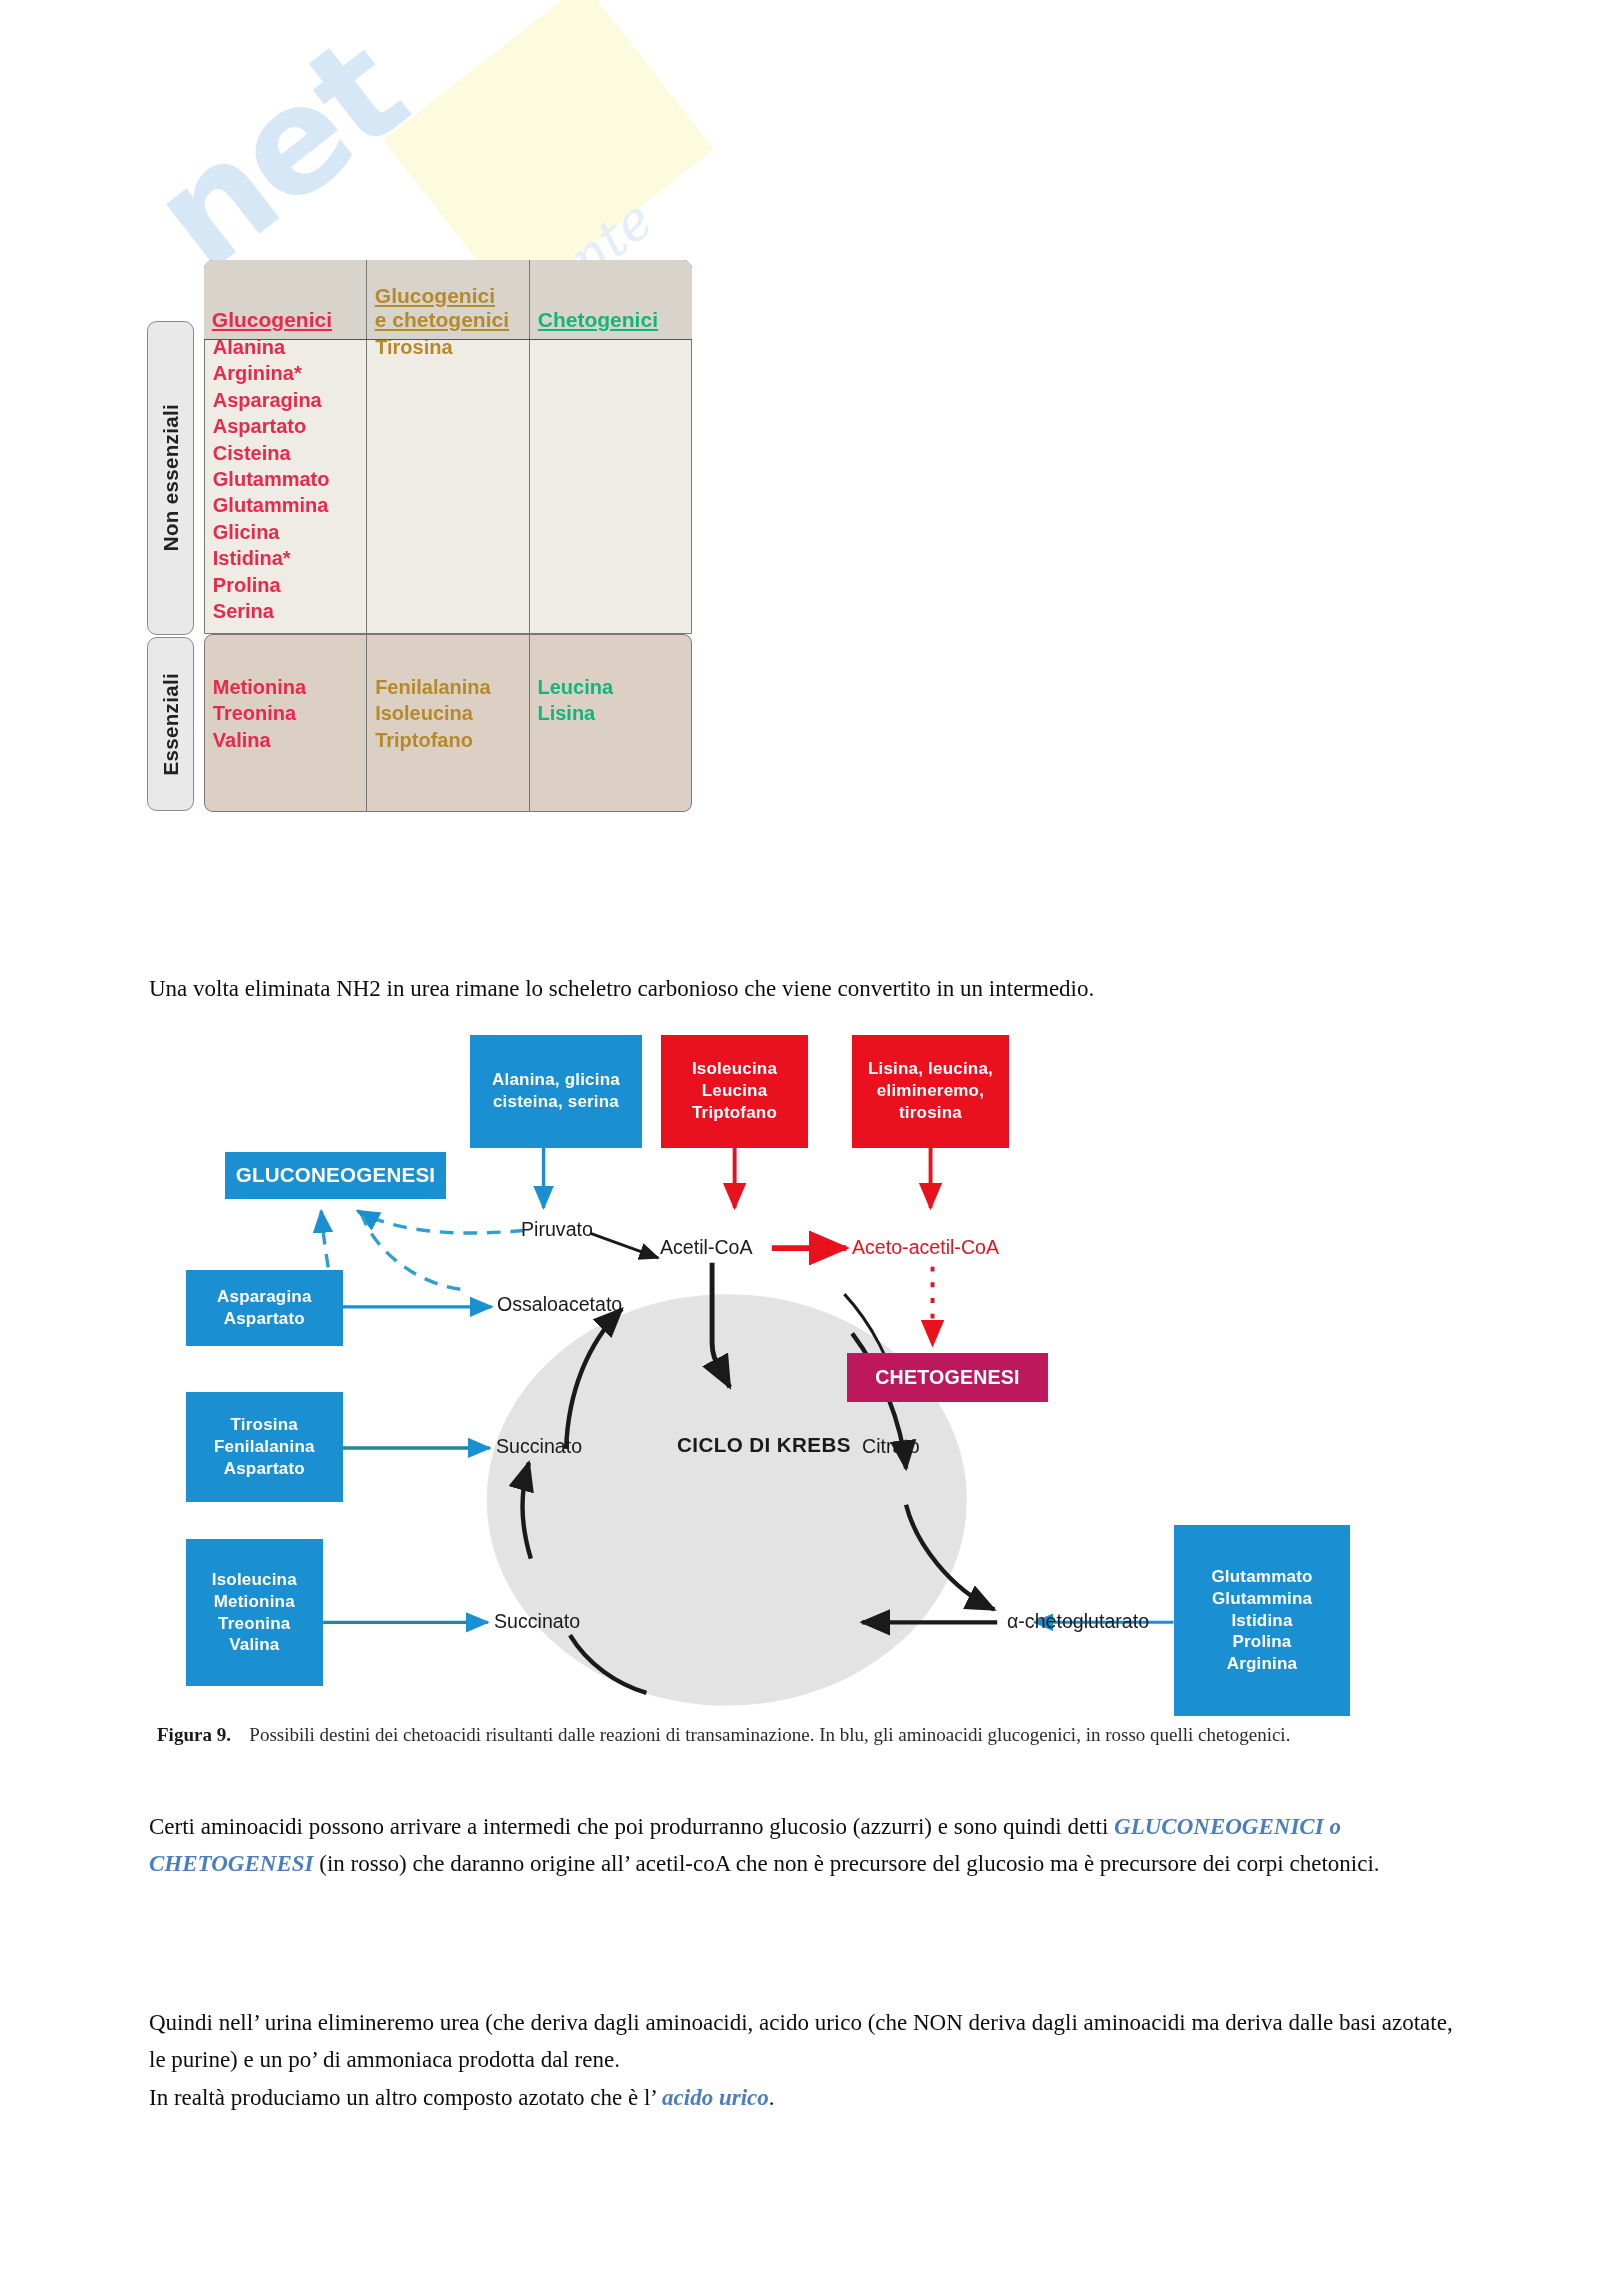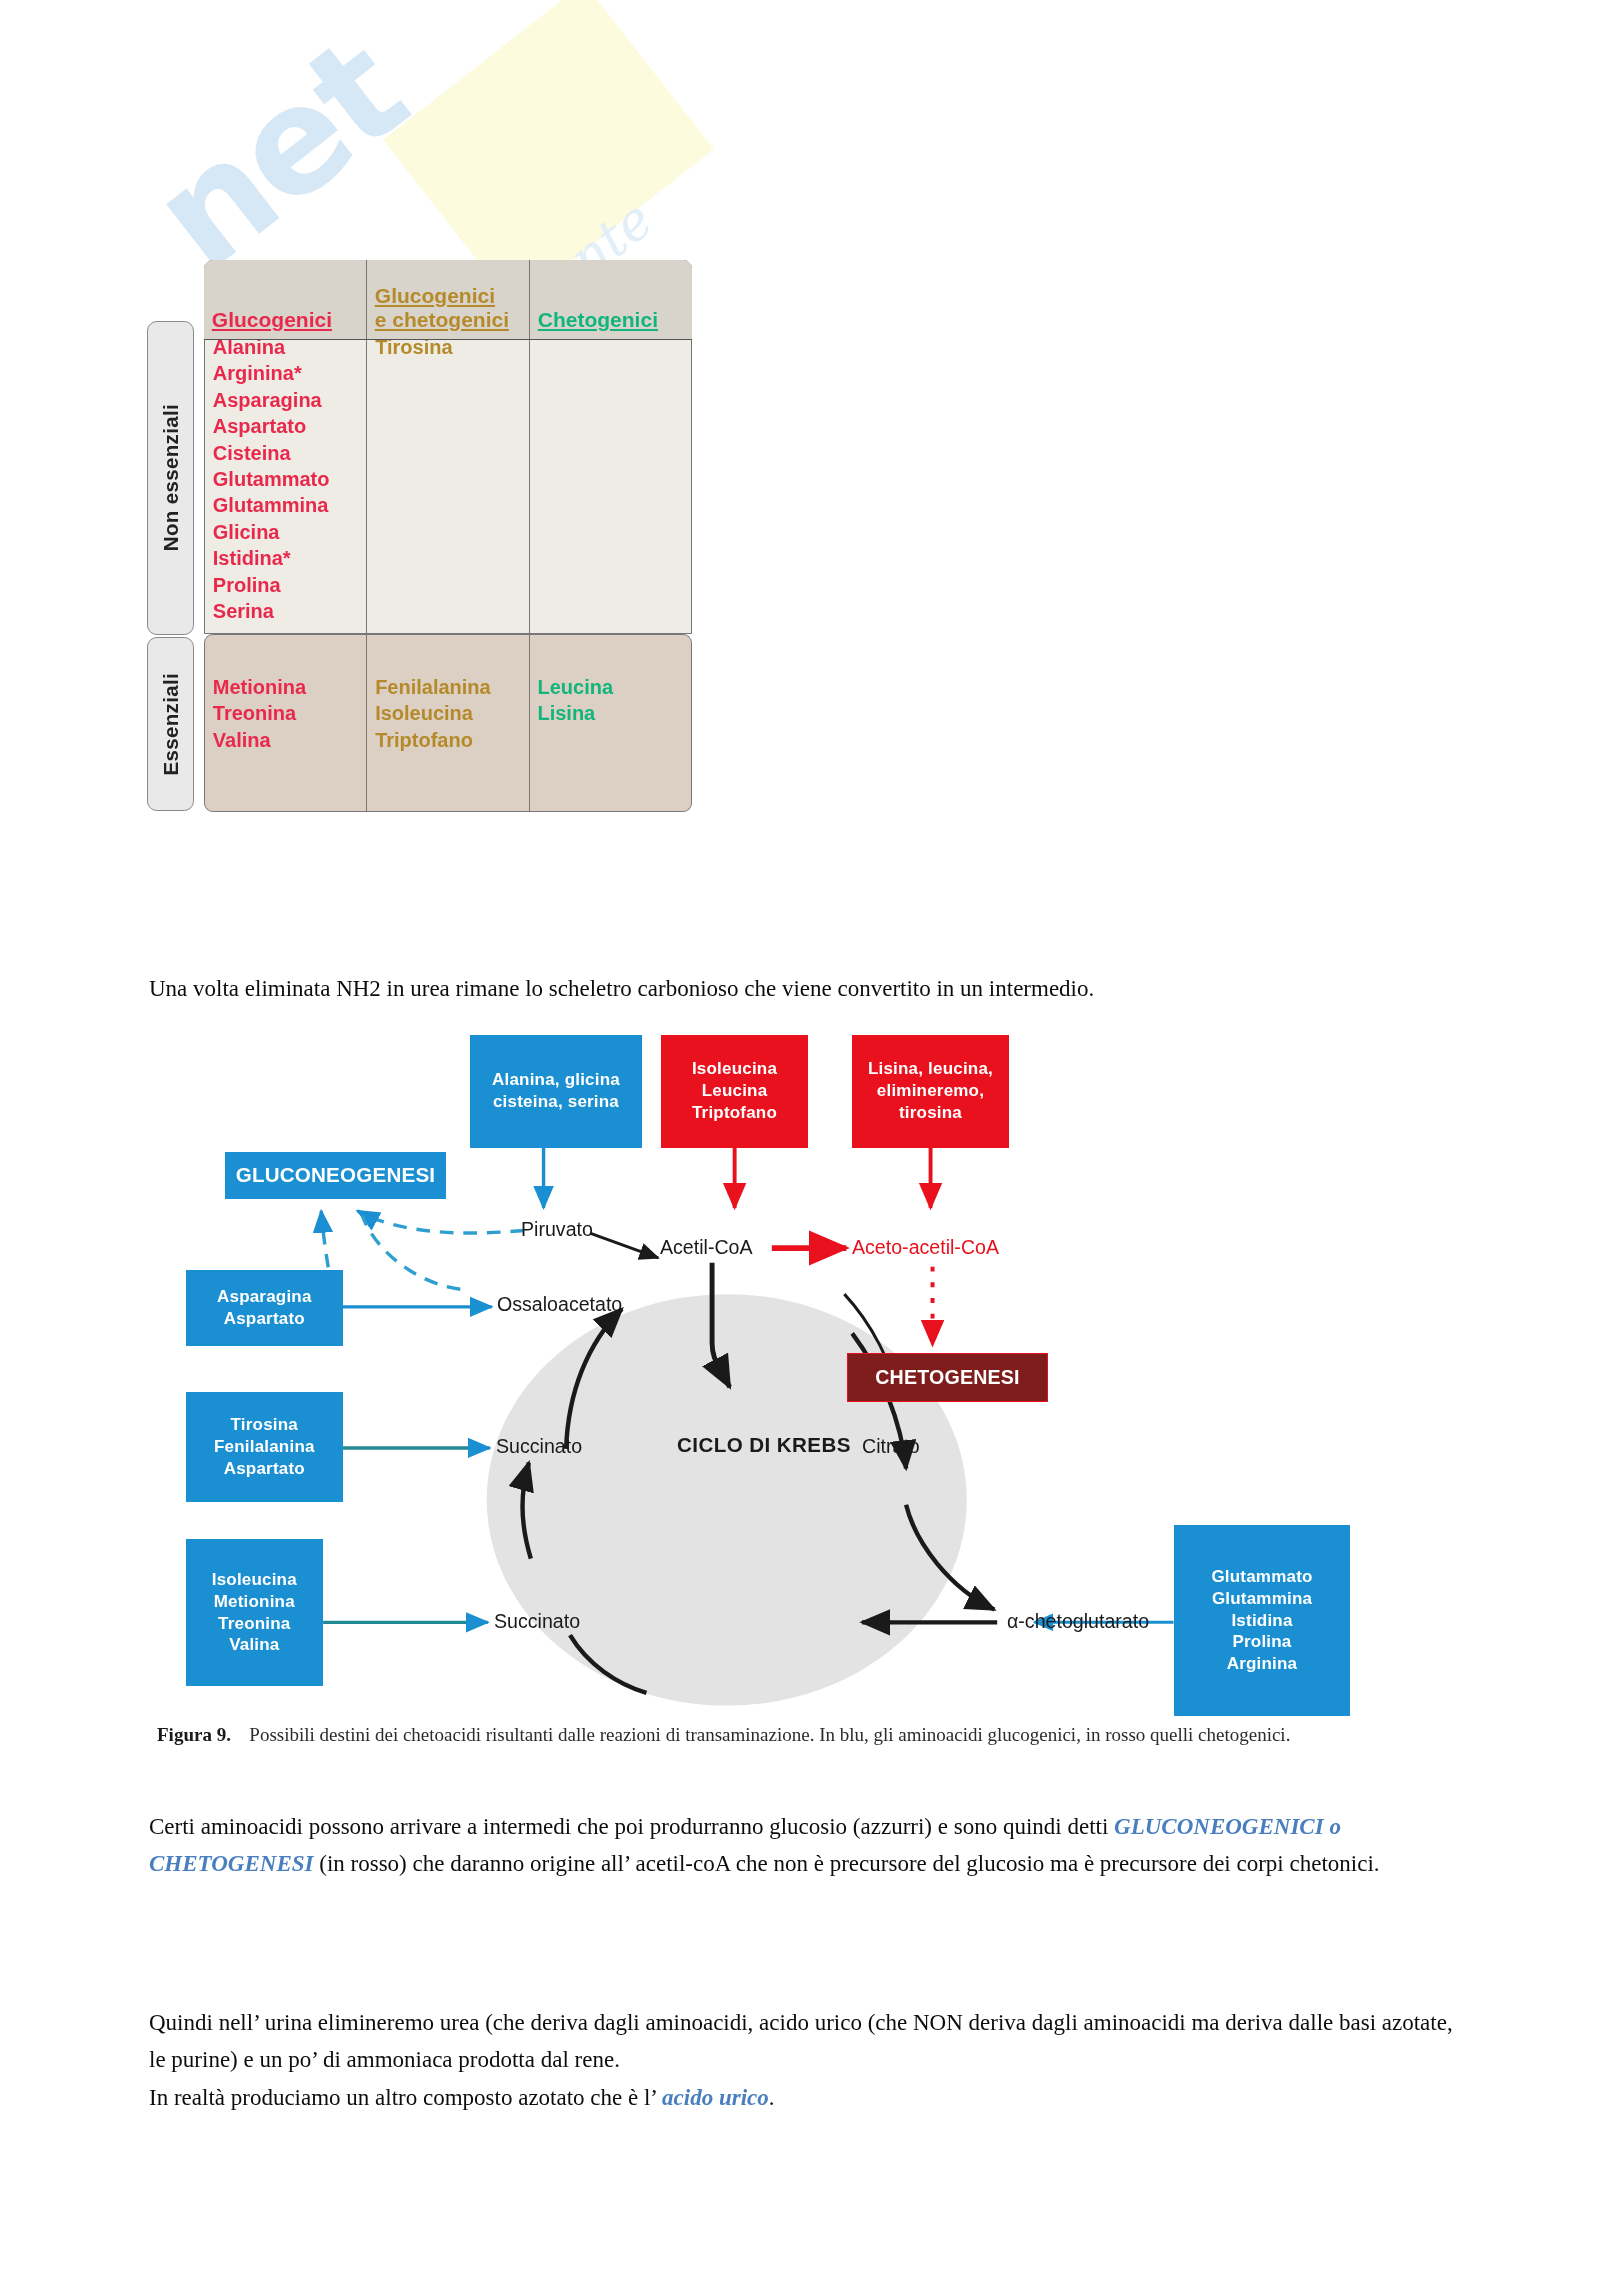--- a/index.html
+++ b/index.html
@@ -198,21 +198,21 @@
     line-height: 1.28;
     display: flex;
     flex-direction: column;
     align-items: center;
     justify-content: center;
     font-size: 17px;
     letter-spacing: 0.2px;
   }
   .dbox.blue { background: #1a8fd1; }
   .dbox.red  { background: #e8111d; }
-  .dbox.redline { background: #7f1d1d; border: 1.5px solid #e8111d; }
+  .dbox.redline { background: #be185d; border: 1.5px solid #e8111d; }
 
   .dlabel {
     position: absolute;
     font-size: 19.6px;
     color: #1a1a1a;
     white-space: nowrap;
   }
   .dlabel.redtext { color: #e8111d; }
   .dlabel.krebs {
     font-weight: bold;

